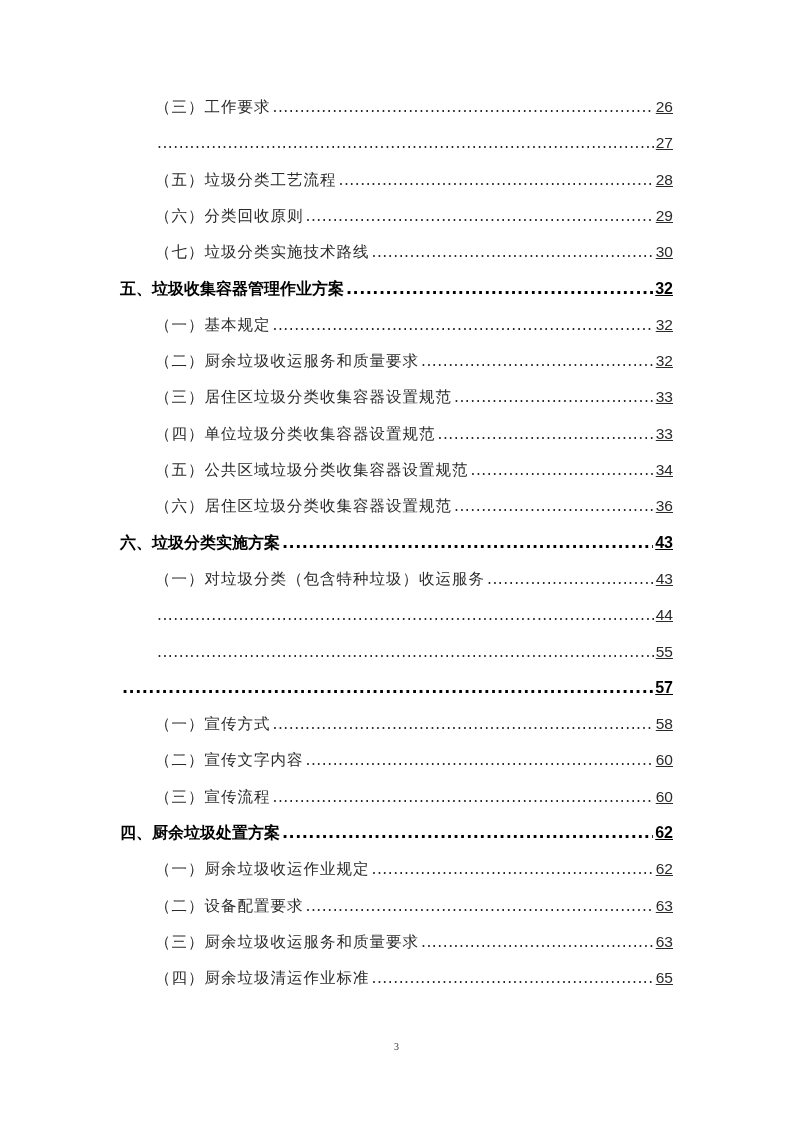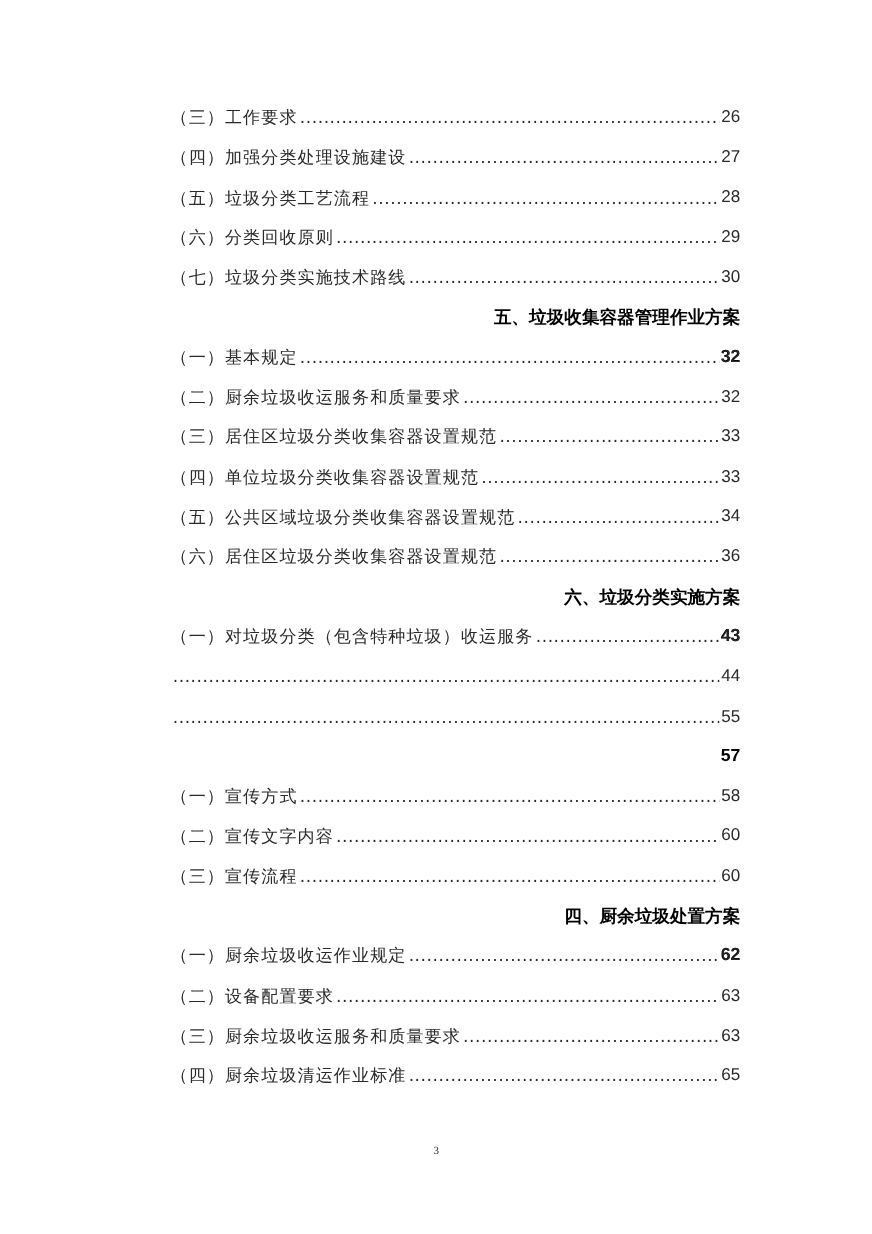--- a/index.html
+++ b/index.html
@@ -1,42 +1,41 @@
 <!DOCTYPE html>
 <html><head>
 <meta charset="utf-8">
 <style>
   html, body { margin: 0; padding: 0; background: #ffffff; }
   body { width: 793px; height: 1122px; position: relative; overflow: hidden;
          font-family: "DejaVu Sans", "Liberation Sans", sans-serif; color: #1a1a1a; }
   .toc { position: absolute; left: 0; top: 89px; width: 793px; }
   .toc-row { position: absolute; display: flex; align-items: flex-end; height: 36px;
              right: 120px; font-size: 16px; line-height: 36px; }
-  .toc-row.l1 { left: 120px; font-weight: bold; color: #000; flex-direction: column; }
+  .toc-row.l1 { left: 120px; font-weight: bold; color: #000; }
   .toc-row.l2 { left: 155px; color: #2a2a2a; font-size: 15.5px; }
   .toc-row .title { white-space: nowrap; }
   .toc-row.l2 .title { letter-spacing: 1px; }
   .toc-row .leader { flex: 1 1 auto; overflow: hidden; white-space: nowrap;
                      margin: 0 2px; letter-spacing: 0.5px; }
   .toc-row .leader::before { content: "................................................................................................................................................................................................"; }
-  .toc-row .page { white-space: nowrap; font-family: "Liberation Sans", sans-serif; }
+  .toc-row .page { white-space: nowrap; font-family: "Liberation Sans", sans-serif; text-decoration: underline; }
   .page-number { position: absolute; top: 1041px; left: 0; width: 793px; text-align: center;
                  font-size: 10px; color: #333; font-family: "Liberation Serif", serif; }
 </style>
 </head>
 <body>
 
 <div class="toc">
   <div class="toc-row l2" style="top:0px">
     <span class="title">（三）工作要求</span>
     <span class="leader"></span>
     <span class="page">26</span>
   </div>
   <div class="toc-row l2" style="top:36.3px">
-    <span class="title">（四）加强分类处理设施建设</span>
     <span class="leader"></span>
     <span class="page">27</span>
   </div>
   <div class="toc-row l2" style="top:72.6px">
     <span class="title">（五）垃圾分类工艺流程</span>
     <span class="leader"></span>
     <span class="page">28</span>
   </div>
   <div class="toc-row l2" style="top:108.9px">
     <span class="title">（六）分类回收原则</span>

